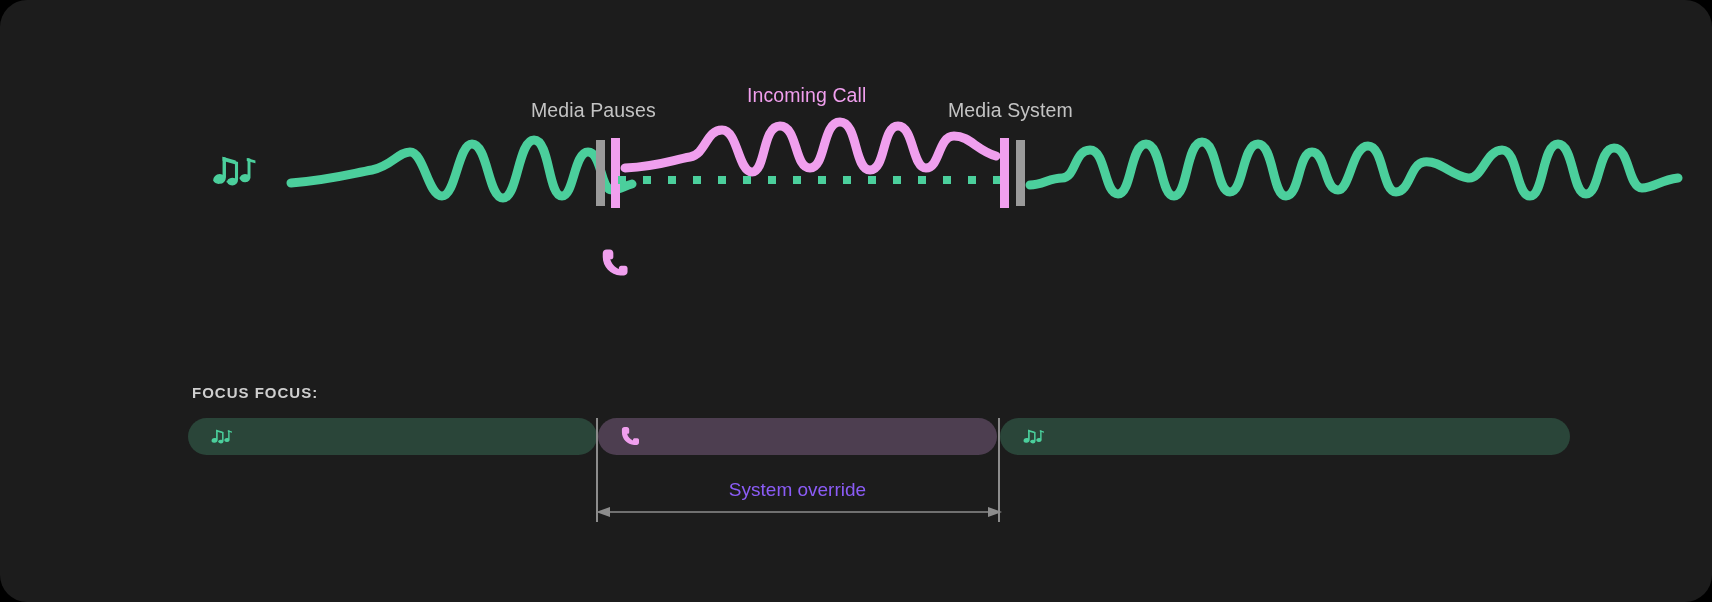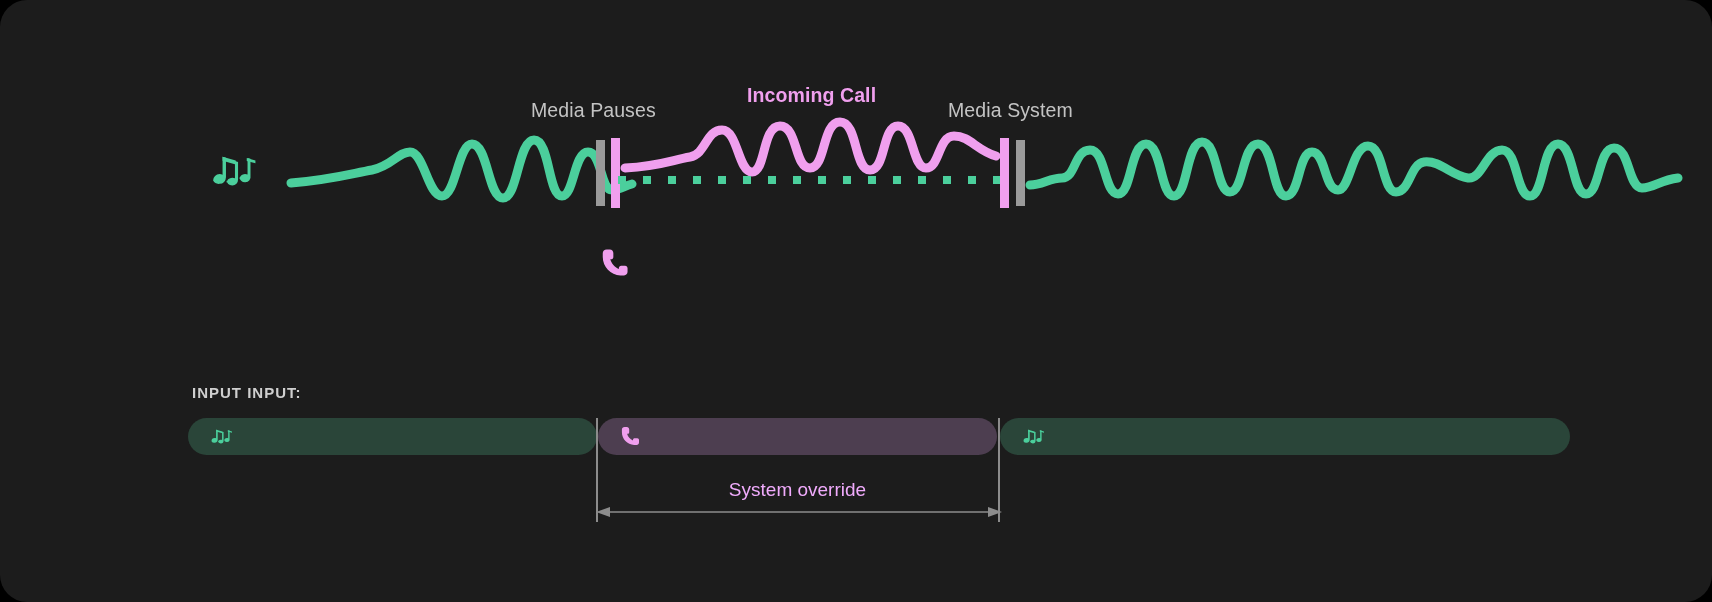--- a/index.html
+++ b/index.html
@@ -39,21 +39,21 @@
     color: #c3c3c3;
     letter-spacing: .1px;
   }
   .lbl-pauses  { left: 531px; top: 99px; }
   .lbl-resumes { left: 948px; top: 99px; }
   .lbl-call {
     position: absolute;
     left: 747px; top: 84px;
     white-space: nowrap;
     font-size: 19.5px;
-    font-weight: bold;
+    font-weight: normal;
     color: #f09fee;
     letter-spacing: .1px;
   }
 
   
   .focus-title {
     position: absolute;
     left: 192px; top: 384px;
     font-size: 15px;
     font-weight: bold;
@@ -87,21 +87,21 @@
   .vline-left  { left: 596px; }
   .vline-right { left: 998px; }
 
   .override-label {
     position: absolute;
     left: 598px;
     top: 479px;
     width: 399px;
     text-align: center;
     font-size: 19px;
-    color: #f0abfc;
+    color: #8b5cf6;
   }
   .override-arrow {
     position: absolute;
     left: 590px;
     top: 502px;
     width: 418px;
     height: 20px;
   }
 </style>
 </head>
@@ -199,21 +199,21 @@
       <g fill="#f09fee" transform="translate(600,248) scale(1.45)">
         <path d="M4.6 1.0 C3.0 1.0 1.9 2.1 1.9 3.6 L1.9 6.2 C1.9 13.0 7.3 18.6 14.1 18.9 L16.6 18.9 C18.0 18.9 19.0 17.8 19.0 16.4 L19.0 14.0 C19.0 13.0 18.3 12.3 17.3 12.3 L14.6 12.3 C13.7 12.3 13.0 13.0 13.0 13.9 L13.0 14.4 C10.1 13.3 7.9 10.8 7.1 7.8 L7.6 7.8 C8.5 7.8 9.2 7.1 9.2 6.2 L9.2 3.5 C9.2 2.1 8.2 1.0 6.8 1.0 Z"></path>
       </g>
     </svg>
 
     <div class="lbl lbl-pauses">Media Pauses</div>
     <div class="lbl-call">Incoming Call</div>
     <div class="lbl lbl-resumes">Media System</div>
   </div>
 
-  <div class="focus-title">INPUT INPUT:</div>
+  <div class="focus-title">FOCUS FOCUS:</div>
 
   <div class="bar bar-media-left">
     <span class="bar-icon">
       <svg width="24" height="22" viewBox="0 0 32 22" xmlns="http://www.w3.org/2000/svg" fill="#4bcf9c">
         <path d="M2 16.5a4.2 4.2 0 0 1 4.2-4.2c.7 0 1.35.17 1.9.47V1.2l2.2.62v12.6A4.2 4.2 0 0 1 6.2 18.6 4.2 4.2 0 0 1 2 16.5z"></path>
         <path d="M8.1 1.2 L16.6 3.6 V6.1 L8.1 3.7 Z"></path>
         <path d="M10.6 18.4a3.8 3.8 0 0 1 3.8-3.8c.62 0 1.2.15 1.7.42V3.9l2 .56v11.3a3.8 3.8 0 0 1-3.7 3.9 3.8 3.8 0 0 1-3.8-3.3z"></path>
         <path d="M19 15.8a3.6 3.6 0 0 1 3.6-3.6c.6 0 1.15.14 1.62.4V1.9l1.9.53v10.9a3.6 3.6 0 1 1-7.12.5z"></path>
         <path d="M23.7 1.9 L29.3 3.5 V5.4 L23.7 3.8 Z"></path>
       </svg>

